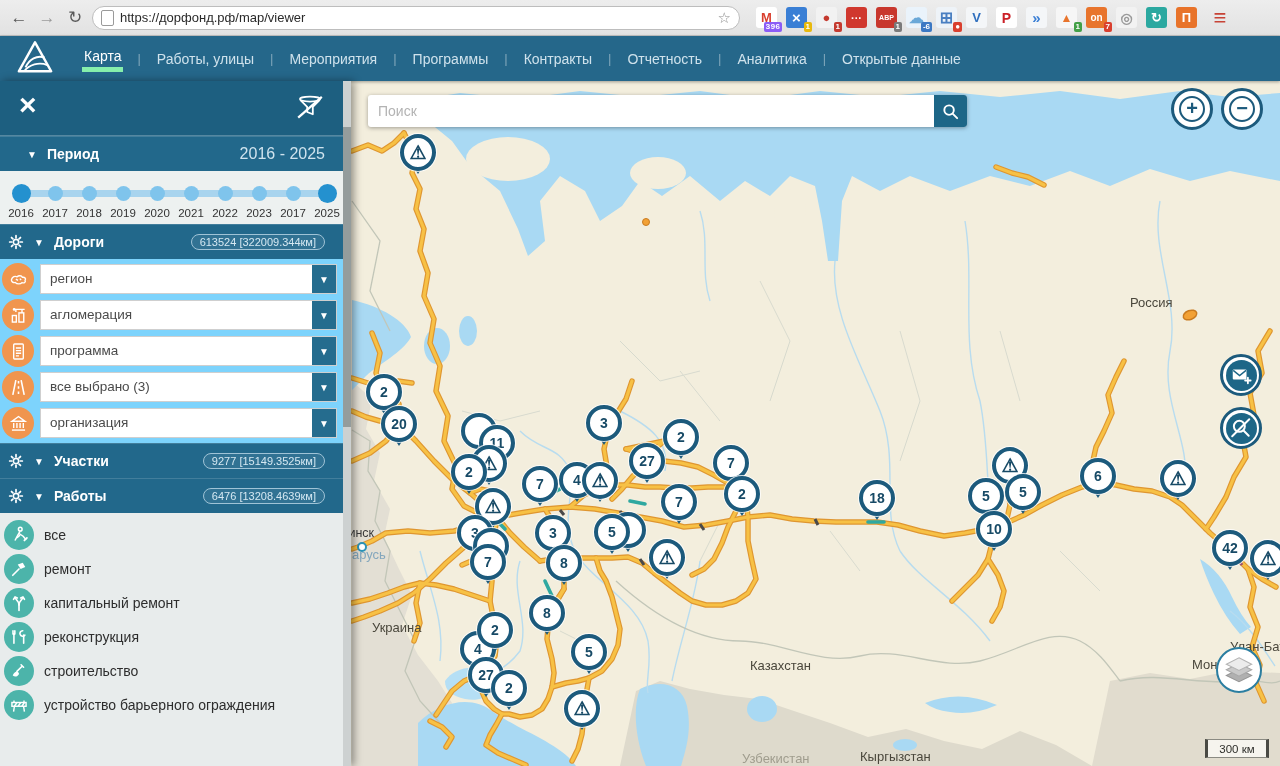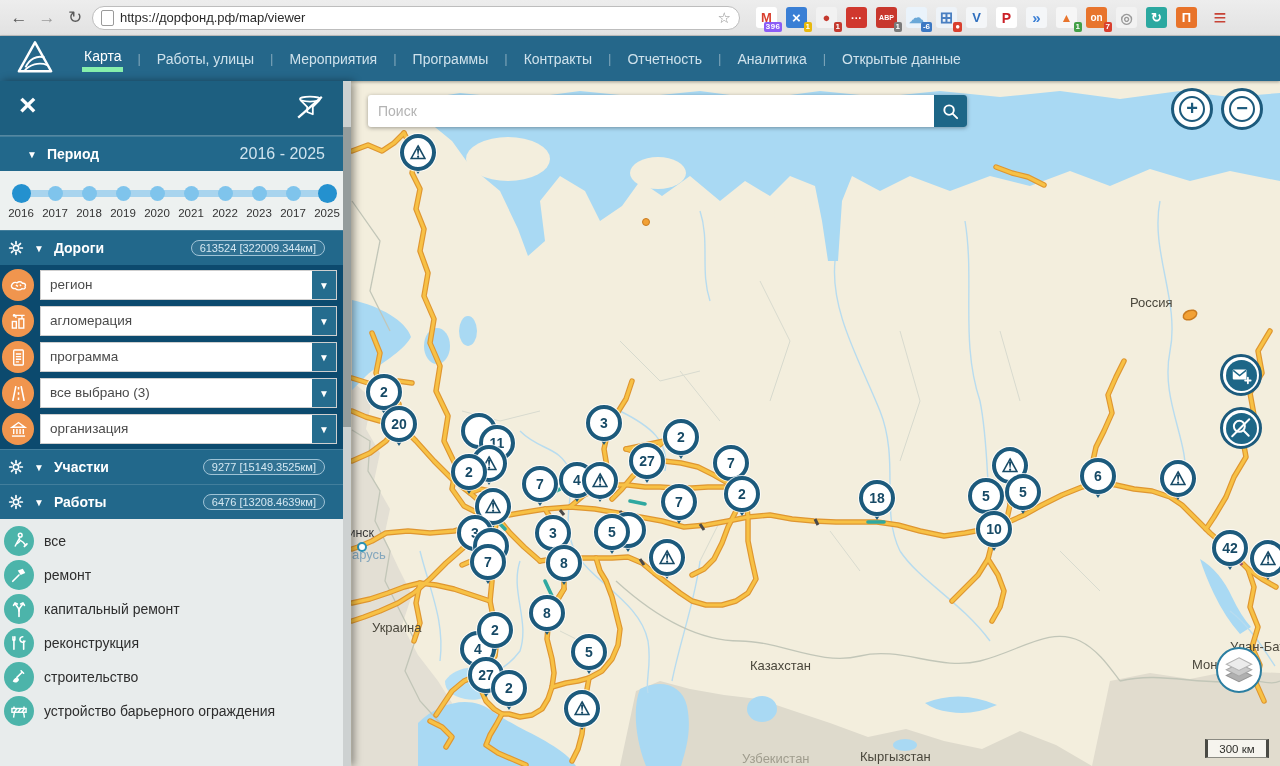--- a/index.html
+++ b/index.html
@@ -78,27 +78,27 @@
   .sb-bar{height:34px;background:#22688b;flex:none;display:flex;align-items:center;position:relative;
     border-top:1px solid rgba(255,255,255,.15);}
   .sb-bar .gear{margin-left:8px;width:16px;height:16px;flex:none;}
   .sb-bar .caret{color:#fff;font-size:10px;margin-left:10px;flex:none;}
   .sb-bar .caret.noicon{margin-left:27px;}
   .sb-bar .lbl{color:#fff;font-size:14px;font-weight:bold;margin-left:10px;}
   .sb-bar .badge{margin-left:auto;margin-right:26px;font-size:11px;color:#d5e8f2;
     border:1px solid #9fc3d6;border-radius:10px;padding:1px 8px;background:rgba(255,255,255,.07);}
   .sb-bar .range{margin-left:auto;margin-right:26px;font-size:16px;color:#cfe3ee;}
 
-  .sb-slider{height:59px;background:#edf1f0;position:relative;flex:none;}
+  .sb-slider{height:53px;background:#edf1f0;position:relative;flex:none;}
   .sl-track{position:absolute;left:16px;width:316px;top:19px;height:7px;background:#a8d4ee;border-radius:4px;}
   .sl-dot{position:absolute;width:15px;height:15px;border-radius:50%;background:#7fc4ec;top:15px;}
   .sl-dot.end{width:19px;height:19px;background:#2491cf;top:13px;}
   .sl-year{position:absolute;top:36px;font-size:11.5px;color:#333;width:34px;text-align:center;}
 
-  .sb-filters{background:#0c4a6e;flex:none;padding:2px 0;}
+  .sb-filters{background:#7dd3fc;flex:none;padding:2px 0;}
   .f-row{height:36px;position:relative;}
   .f-ico{position:absolute;left:2px;top:2px;width:32px;height:32px;border-radius:50%;background:#f0954e;
     display:flex;align-items:center;justify-content:center;}
   .f-ico svg{width:21px;height:21px;}
   .f-box{position:absolute;left:40px;right:14px;top:3px;height:30px;background:#fff;
     border:1px solid #cfcfcf;box-sizing:border-box;}
   .f-val{font-size:13.5px;color:#4a4a4a;line-height:28px;padding-left:9px;}
   .f-caret{position:absolute;right:0;top:0;width:24px;height:28px;background:#256c8e;color:#fff;
     font-size:10px;display:flex;align-items:center;justify-content:center;}
 

